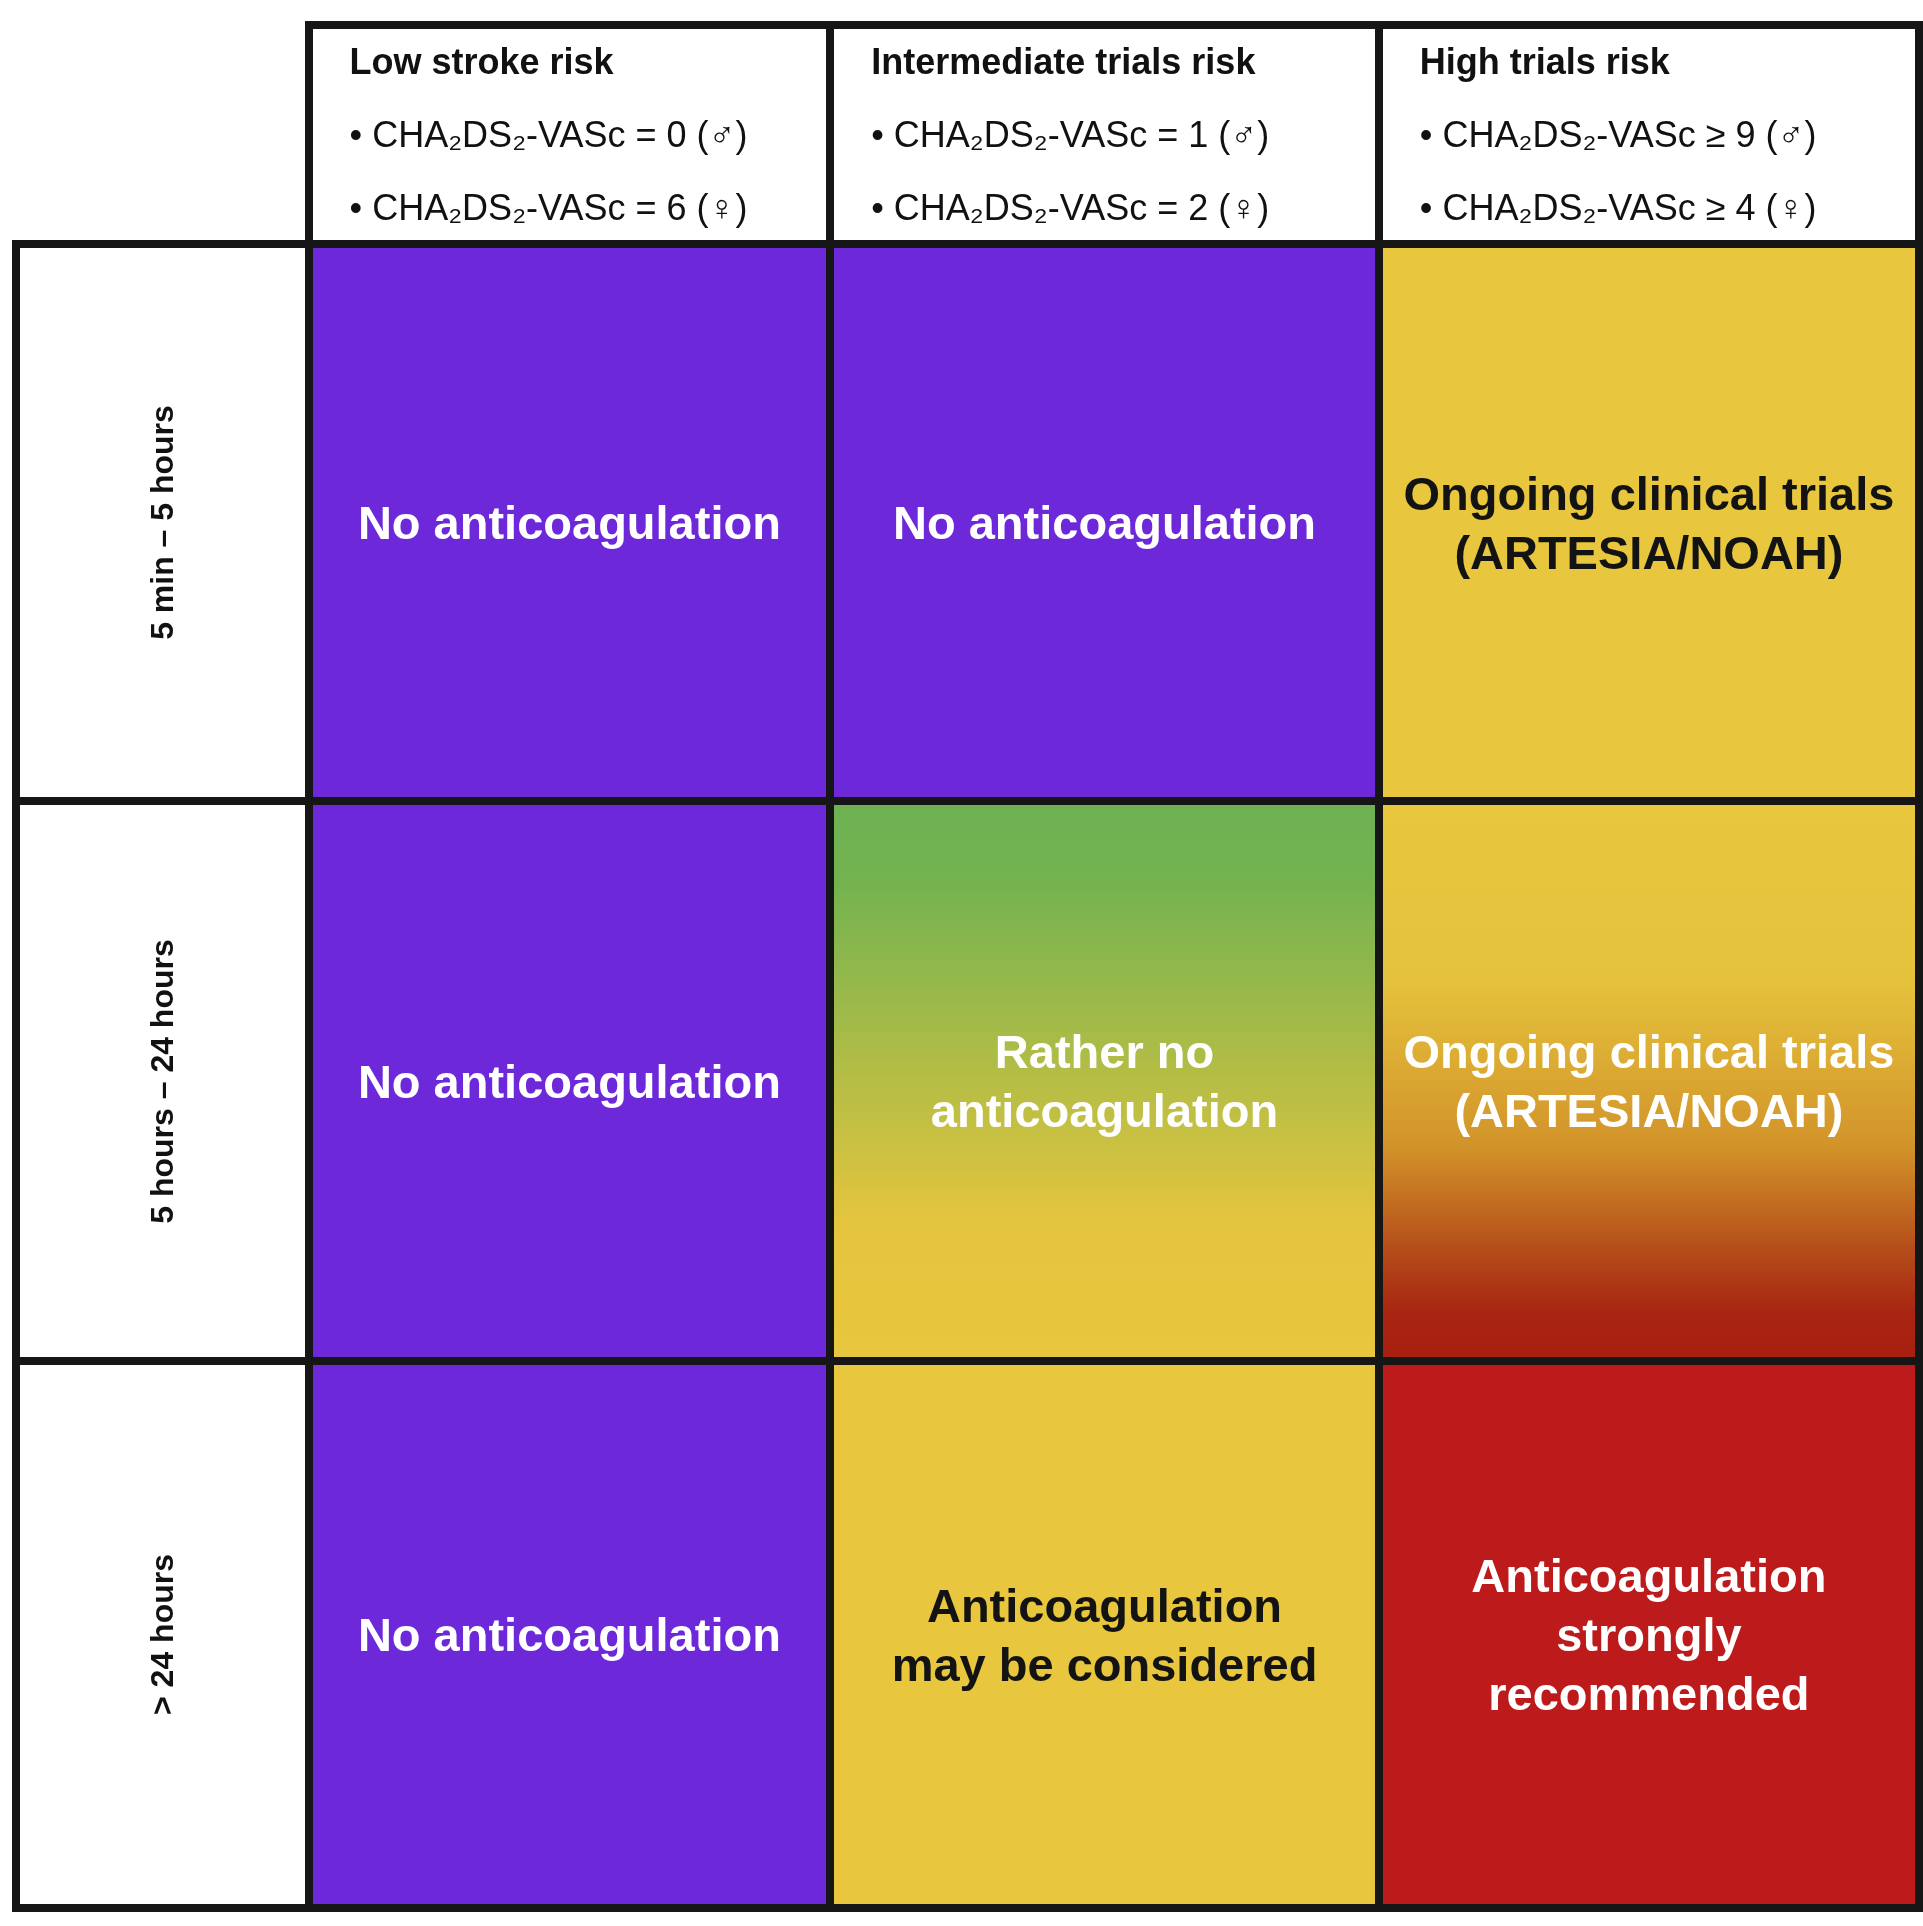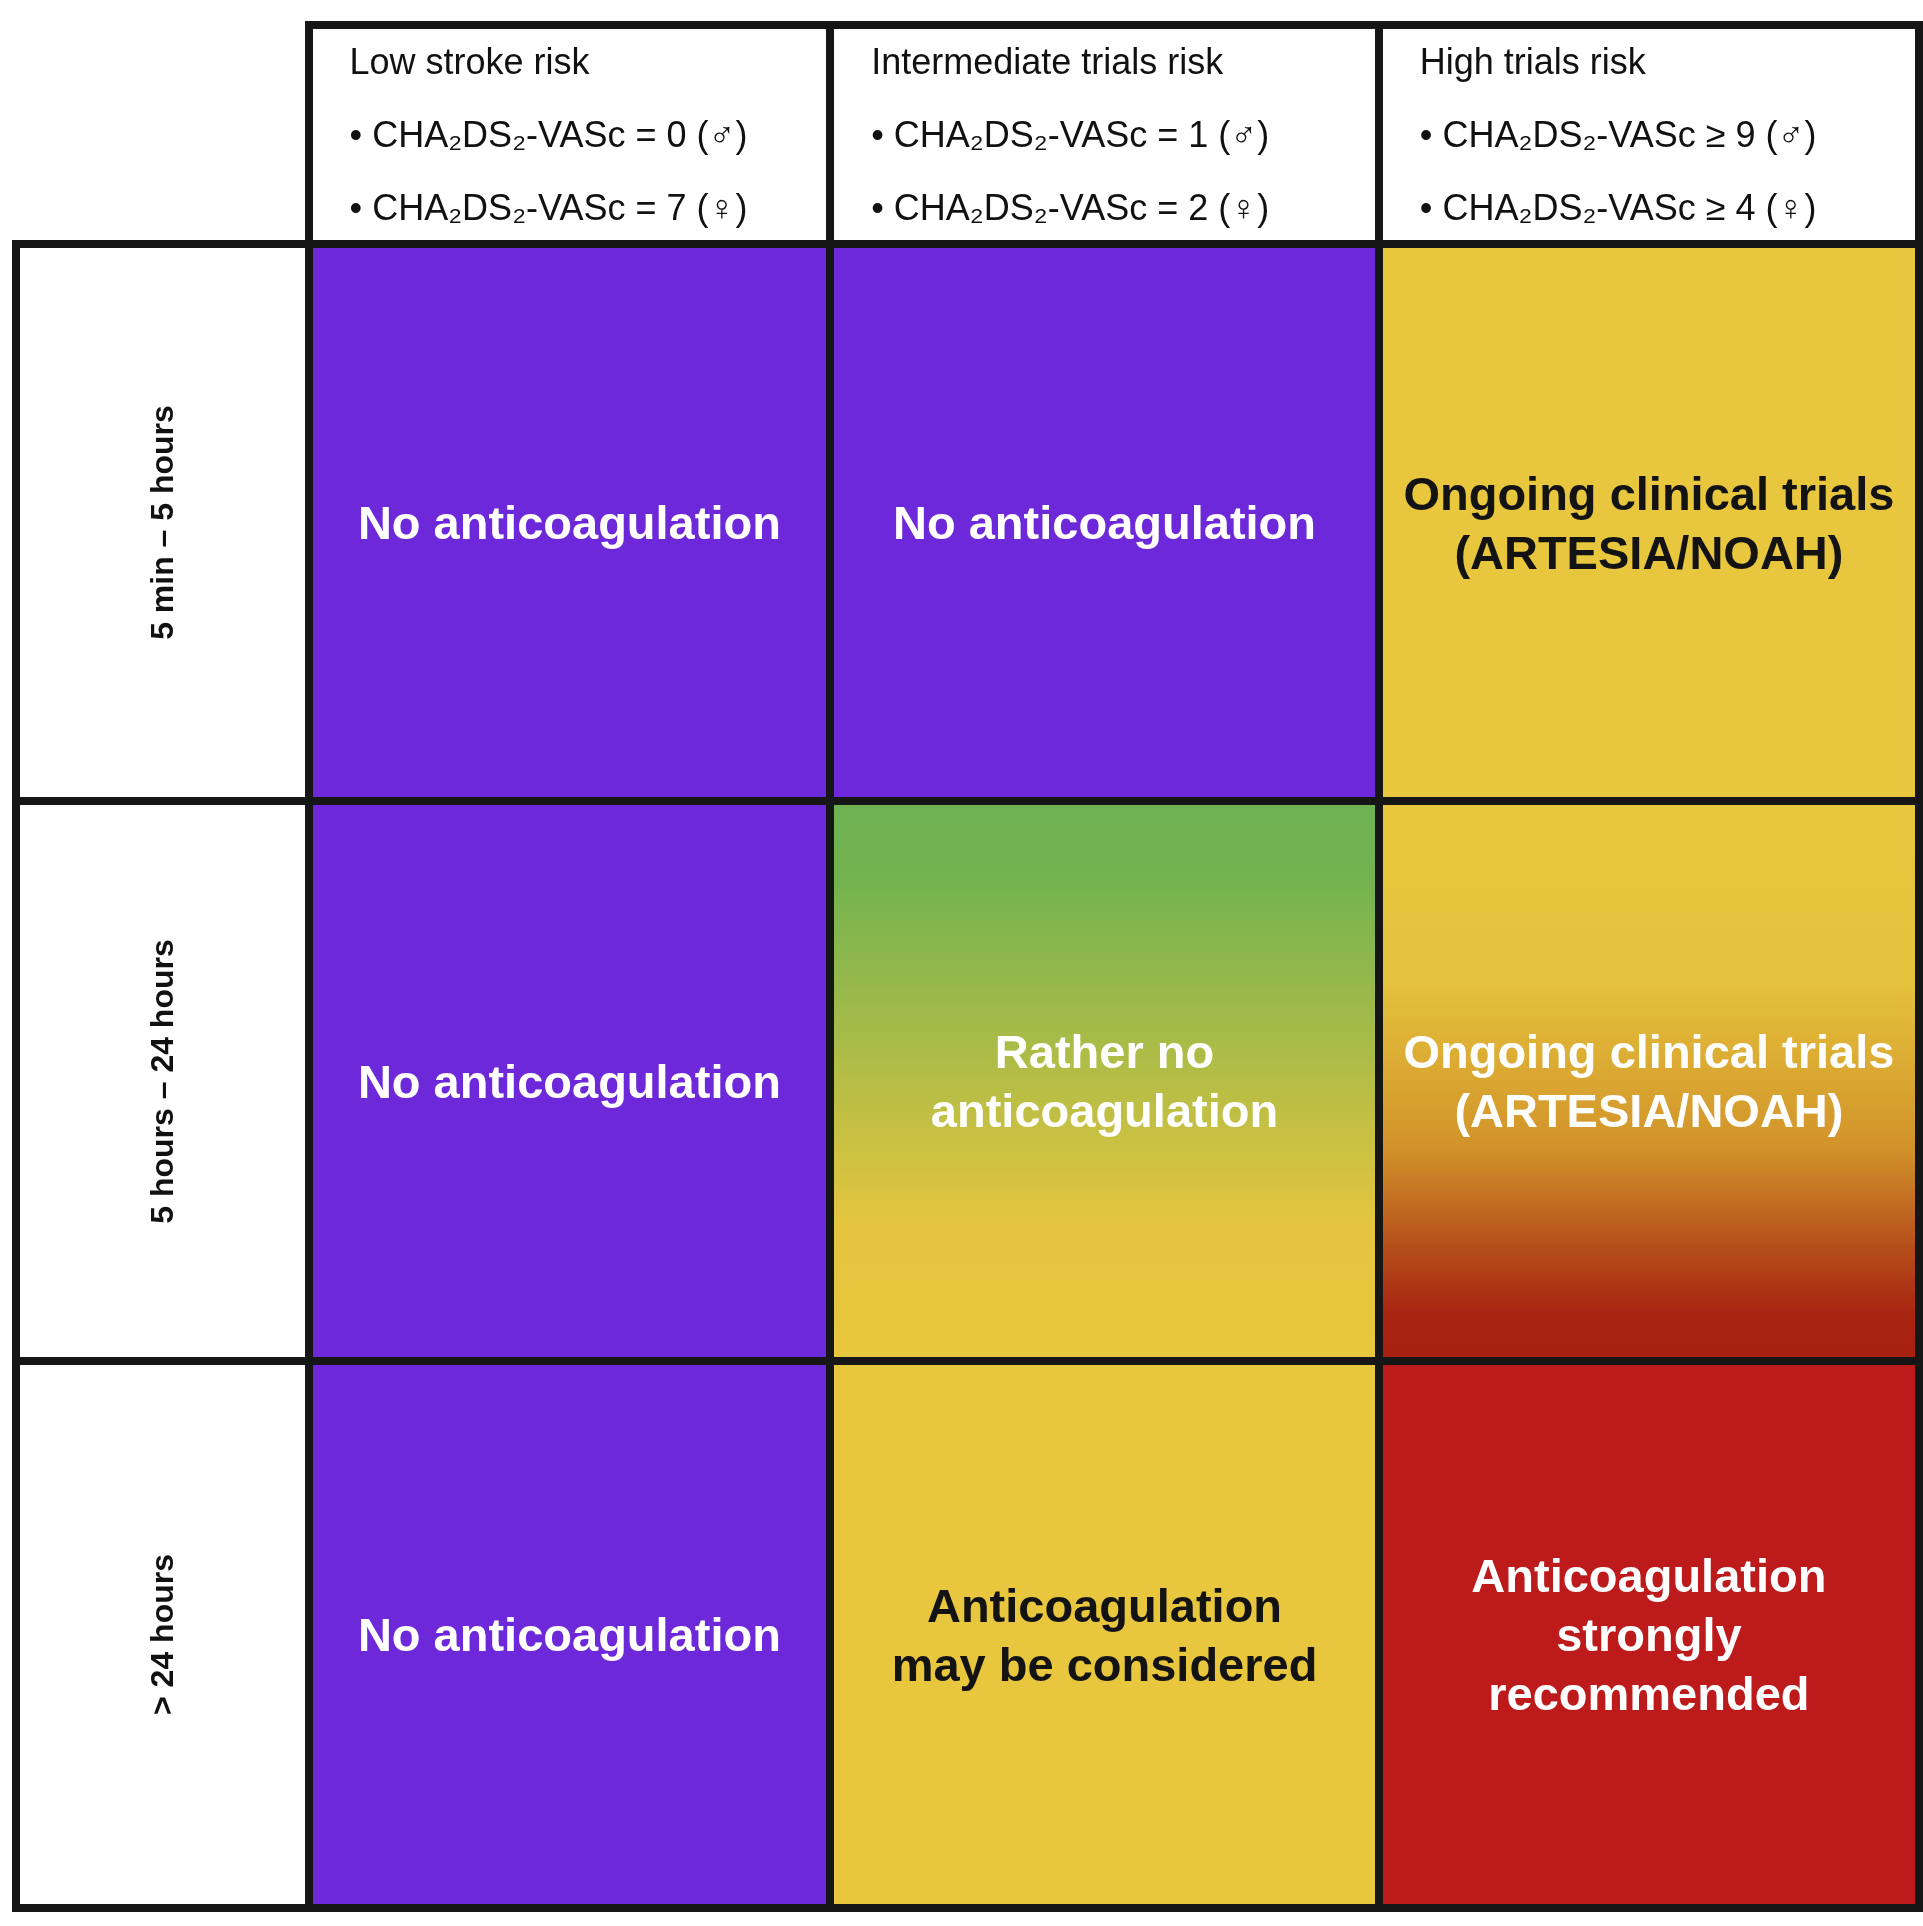--- a/index.html
+++ b/index.html
@@ -25,21 +25,21 @@
   td.frame { border: 8.6px solid #161616; }
   td.corner { border: none; background: #ffffff; }
 
   
   td.header {
     background: #ffffff;
     vertical-align: middle;
   }
   .header-inner { padding: 0 12px 0 37px; }
   .h-title {
-    font-weight: normal;
+    font-weight: bold;
     font-size: 36px;
     line-height: 53px;
     color: #111111;
     white-space: nowrap;
   }
   .h-bullet {
     font-weight: normal;
     font-size: 36px;
     line-height: 53px;
     color: #111111;
@@ -98,21 +98,21 @@
   </colgroup>
 
   <tbody>
       <tr style="height:219px">
     <td class="corner"></td>
 
     <td class="frame header">
       <div class="header-inner">
         <div class="h-title">Low stroke risk</div>
         <div class="h-bullet">• CHA₂DS₂-VASc = 0 (♂)</div>
-        <div class="h-bullet">• CHA₂DS₂-VASc = 7 (♀)</div>
+        <div class="h-bullet">• CHA₂DS₂-VASc = 6 (♀)</div>
       </div>
     </td>
 
     <td class="frame header">
       <div class="header-inner">
         <div class="h-title">Intermediate trials risk</div>
         <div class="h-bullet">• CHA₂DS₂-VASc = 1 (♂)</div>
         <div class="h-bullet">• CHA₂DS₂-VASc = 2 (♀)</div>
       </div>
     </td>

